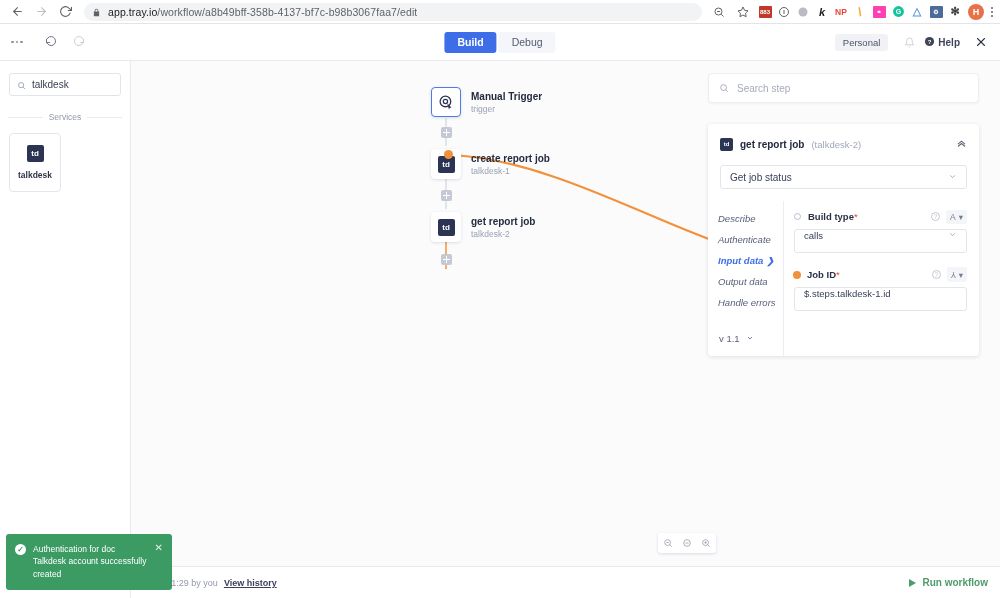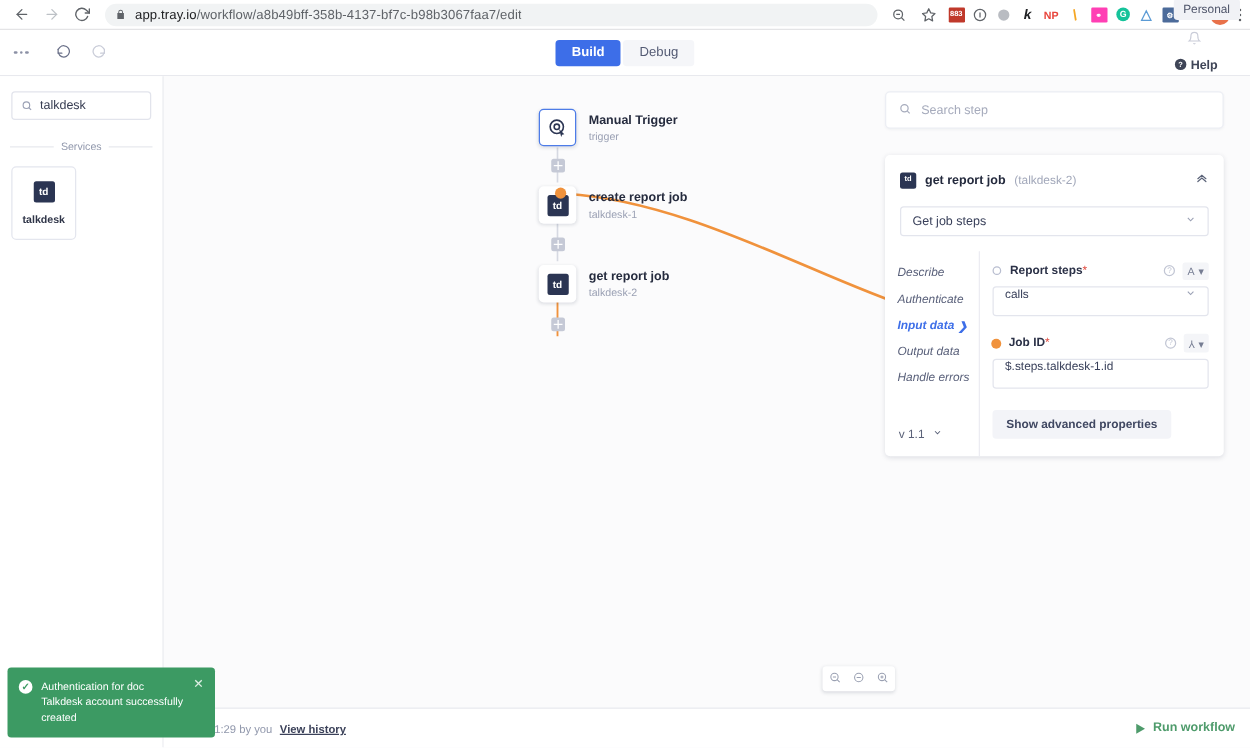--- a/index.html
+++ b/index.html
@@ -81,22 +81,22 @@
     display: flex; align-items: center; gap: 2px;
   }
   .seg {
     height: 21px; padding: 0 13px; border-radius: 3px;
     display: flex; align-items: center; font-size: 10.5px;
     color: #4a5069; font-weight: 600;
   }
   .seg.active { background: #3d6ee8; color: #fff; }
   .seg.ghost { background: #f5f6f9; color: #535a73; font-weight: 400; }
   .hdr-right {
-    margin-left: auto; display: flex; 
-    gap: 4px; padding-right: 8px; flex-direction: column;
+    margin-left: auto; display: flex; align-items: center;
+    gap: 4px; padding-right: 8px;
   }
   .pill-personal {
     background: #f1f2f6; color: #4e5469; font-size: 9.5px;
     padding: 3px 8px; border-radius: 3px;
   }
   .help-link {
     display: flex; align-items: center; gap: 3px;
     font-size: 10px; color: #3f4557; font-weight: 600;
   }
 
@@ -543,21 +543,21 @@
         <div class="step-ref">(talkdesk-2)</div>
         <div class="collapse-btn">
           <svg width="11" height="11" viewBox="0 0 24 24" fill="none" stroke="currentColor" stroke-width="2.2" stroke-linecap="round">
               <polyline points="5 13 12 7 19 13"></polyline>
               <polyline points="5 18 12 12 19 18"></polyline>
             </svg>
         </div>
       </div>
 
       <div class="op-select">
-        <span>Get job steps</span>
+        <span>Get job status</span>
         <span class="caret">
           <svg width="9" height="9" viewBox="0 0 24 24" fill="none" stroke="currentColor" stroke-width="2.4">
               <polyline points="6 9 12 15 18 9"></polyline>
             </svg>
         </span>
       </div>
 
       <div class="step-body">
         <div class="step-tabs">
           <div class="tab-item">
@@ -584,21 +584,21 @@
                 </svg>
             </span>
           </div>
         </div>
 
         <div class="fields">
           
           <div class="field">
             <div class="field-label-row">
               <span class="radio-circle"></span>
-              <span class="field-label">Report steps</span>
+              <span class="field-label">Build type</span>
               <span class="req">*</span>
               <span class="field-tools">
                 <span class="q-icon">?</span>
                 <span class="type-chip">
                   <span>A</span>
                   <span>▾</span>
                 </span>
               </span>
             </div>
             <div class="field-input">
@@ -623,21 +623,20 @@
                   <span>⅄</span>
                   <span>▾</span>
                 </span>
               </span>
             </div>
             <div class="field-input">
               <span>$.steps.talkdesk-1.id</span>
             </div>
           </div>
 
-          <div class="adv-btn">Show advanced properties</div>
         </div>
       </div>
     </div>
   </div>
 
   <div class="bottom-bar">
     <span class="saved-text">11:29 by you</span>
     <span class="hist-link">View history</span>
     <div class="run-btn">
       <span class="play-tri"></span>

